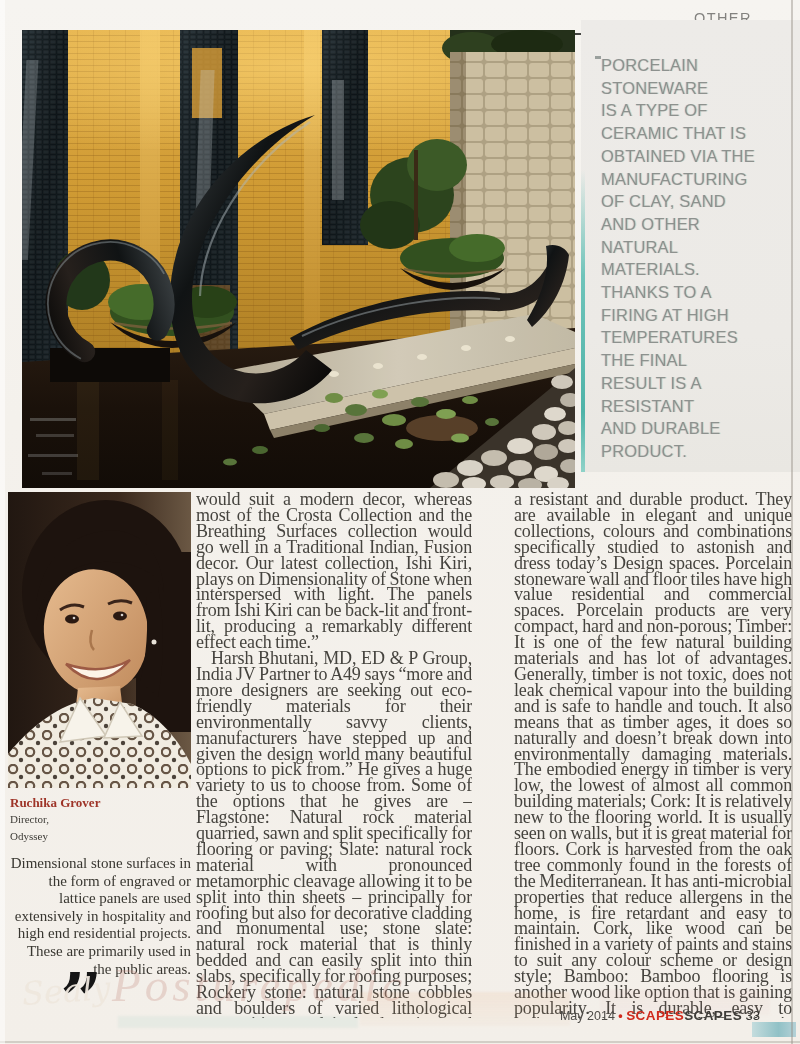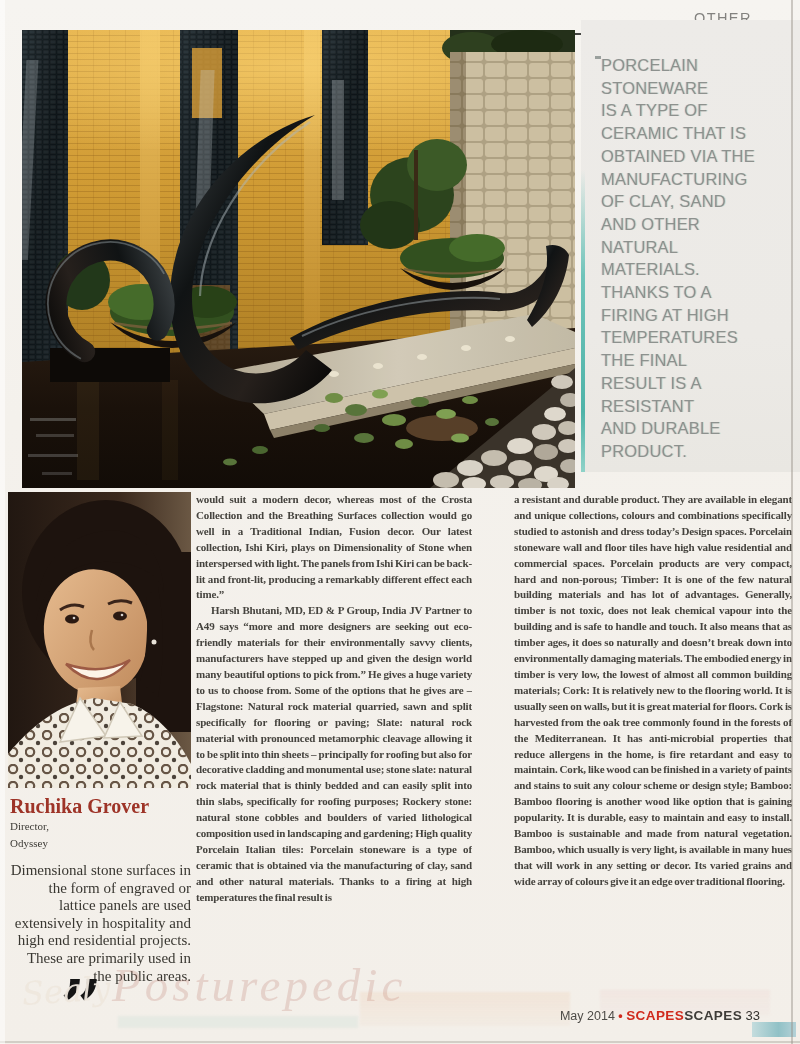--- a/index.html
+++ b/index.html
@@ -31,29 +31,29 @@
     background:linear-gradient(180deg,rgba(90,190,180,0) 0%,#6fc4ba 35%,#4fb3a8 80%,#8fd2c8 100%);
   }
   .quote-tick{position:absolute; top:36px; left:14px; width:6px; height:3px; background:#9aa09d;}
   .pull-quote{
     position:absolute; top:34px; left:20px; width:160px;
     font-family:"Liberation Sans", sans-serif; font-size:16.5px; line-height:22.7px;
     color:#8d918e; white-space:pre-line; letter-spacing:.2px;
     text-shadow:1px 0 0 rgba(0,155,145,.16), -1px 0 0 rgba(215,90,80,.14);
   }
   
-  .col{ position:absolute; top:492px; text-align:justify; font-size:11px; line-height:15.9px; letter-spacing:-.15px; word-spacing:-.8px; color:#45433e; overflow:hidden; height:526px;font-weight:bold;}
+  .col{ position:absolute; top:492px; text-align:justify; font-size:18px; line-height:15.9px; letter-spacing:-.15px; word-spacing:-.8px; color:#45433e; overflow:hidden; height:526px;}
   .col-middle{ left:196px; width:276px; }
   .col-right{ left:482px; width:278px;margin-left:32px; }
   .col p{ margin:0; }
   .col p.indent{ text-indent:15px; }
   
   .sidebar{ position:absolute; top:492px; left:8px; width:183px; }
   .portrait{ width:183px; height:296px; display:block; }
-  .profile-name{ margin:7px 0 0 2px; font-size:20px; font-weight:bold; color:#9e3428; }
+  .profile-name{ margin:7px 0 0 2px; font-size:13px; font-weight:bold; color:#9e3428; }
   .profile-role{ margin:1px 0 0 2px; font-size:11px; line-height:15.5px; color:#3d3b36; }
   .sidebar-quote{ margin:11px 0 0 2px; font-size:15px; line-height:17.6px; color:#393731; text-align:right;}
   .close-quote{ margin:2px 0 0 52px; font-size:74px; line-height:42px; color:#151515; font-family:"DejaVu Serif", serif; font-weight:bold; }
   
   .ghost-sealy{
     position:absolute; top:972px; left:22px; font-family:"DejaVu Serif", serif; font-style:italic;
     font-size:32px; color:rgba(238,231,221,.95); transform:rotate(-4deg); pointer-events:none;
   }
   .ghost-posture{
     position:absolute; top:958px; left:112px; font-family:"Liberation Serif", serif; font-style:italic;

